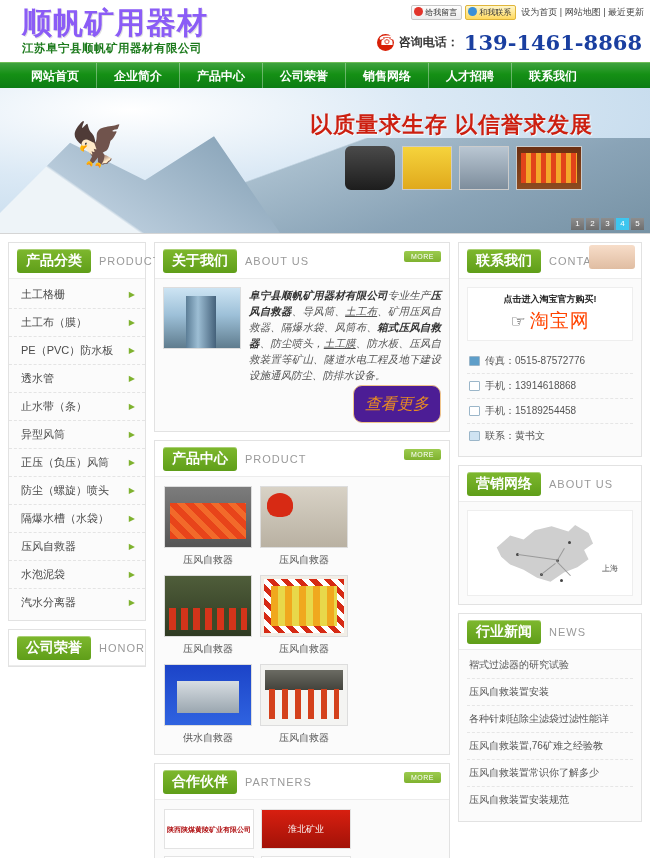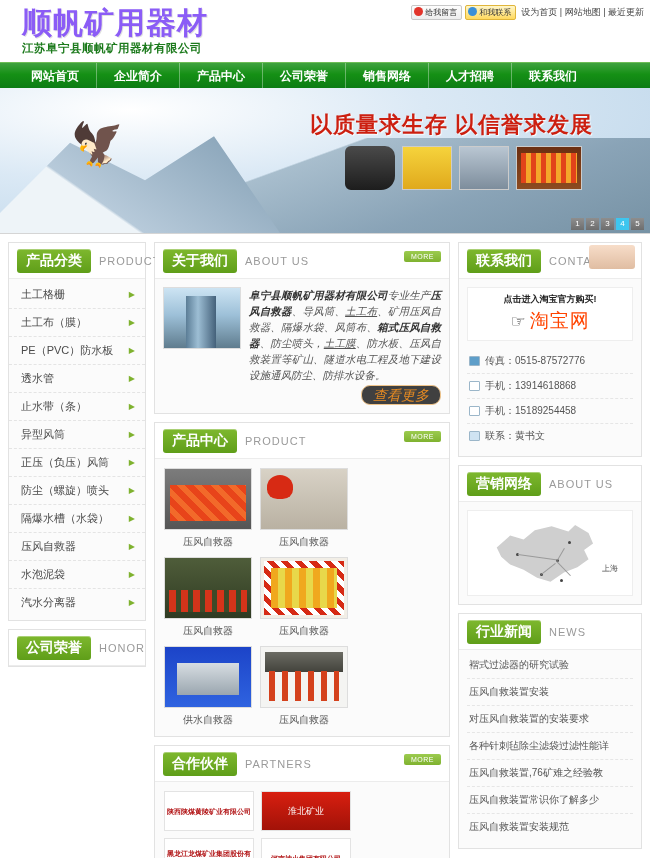--- a/index.html
+++ b/index.html
@@ -129,22 +129,22 @@
     background:linear-gradient(#cde4f3 0%, #9dc0d8 45%, #5f7c8e 100%); position:relative; overflow:hidden;
   }
   .about-img::after { content:""; position:absolute; left:22px; top:8px; width:30px; height:54px;
     background:linear-gradient(90deg,#5b7d96,#9dbed4 40%,#44617a); }
   .about-text {
     font-size:10.5px; line-height:16px; color:#555; text-align:justify; position:relative;font-style:italic;
   }
   .about-text b { color:#333; }
   .about-text u { text-decoration:underline; }
   .more-pill {
-    display:inline-block; border:1px solid #f0c48a; color:#e78b22; background:#404040;
-    border-radius:9px; font-size:14px; padding:1px 11px; margin-top:2px; float:right; cursor:pointer;
+    display:inline-block; border:1px solid #f0c48a; color:#e78b22; background:#4c1d95;
+    border-radius:9px; font-size:16px; padding:10px 11px; margin-top:2px; float:right; cursor:pointer;
   }
 
   
   .prod-grid { display:flex; flex-wrap:wrap; gap:8px; padding:9px; }
   .prod-cell { width:88px; cursor:pointer; }
   .prod-img { width:88px; height:62px; border:1px solid #ddd; background:#eee; }
   .prod-cap { text-align:center; font-size:10px; color:#555; margin-top:5px; }
   .pi1 { background:linear-gradient(#7c7c7c,#555); position:relative; }
   .pi1::after{content:"";position:absolute;left:5px;top:16px;right:5px;bottom:8px;background:repeating-linear-gradient(45deg,#e8441a 0 6px,#f26a2a 6px 12px);}
   .pi2 { background:linear-gradient(#d8d2c6,#b9b1a2); position:relative; }
@@ -231,20 +231,25 @@
         <span class="im-dot"></span>
         <span>给我留言</span>
       </span>
       <span class="im-btn ali">
         <span class="im-dot blue"></span>
         <span>和我联系</span>
       </span>
       <span class="top-text">设为首页 | 网站地图 | 最近更新</span>
     </div>
 
+    <div class="phone-row">
+      <span class="phone-icon"></span>
+      <span class="phone-label">咨询电话：</span>
+      <span class="phone-num">139-1461-8868</span>
+    </div>
   </div>
 
   <div class="nav">
     <div class="nav-item">网站首页</div>
     <div class="nav-item">企业简介</div>
     <div class="nav-item">产品中心</div>
     <div class="nav-item">公司荣誉</div>
     <div class="nav-item">销售网络</div>
     <div class="nav-item">人才招聘</div>
     <div class="nav-item">联系我们</div>
@@ -470,21 +475,20 @@
       </div>
 
       <div class="panel">
         <div class="panel-hd">
           <span class="tag">行业新闻</span>
           <span class="tag-en">NEWS</span>
         </div>
         <ul class="news-list">
           <li>褶式过滤器的研究试验</li>
           <li>压风自救装置安装</li>
-          <li>对压风自救装置的安装要求</li>
           <li>各种针刺毡除尘滤袋过滤性能详</li>
           <li>压风自救装置,76矿难之经验教</li>
           <li>压风自救装置常识你了解多少</li>
           <li>压风自救装置安装规范</li>
         </ul>
       </div>
     </div>
   </div>
 
 </div>

